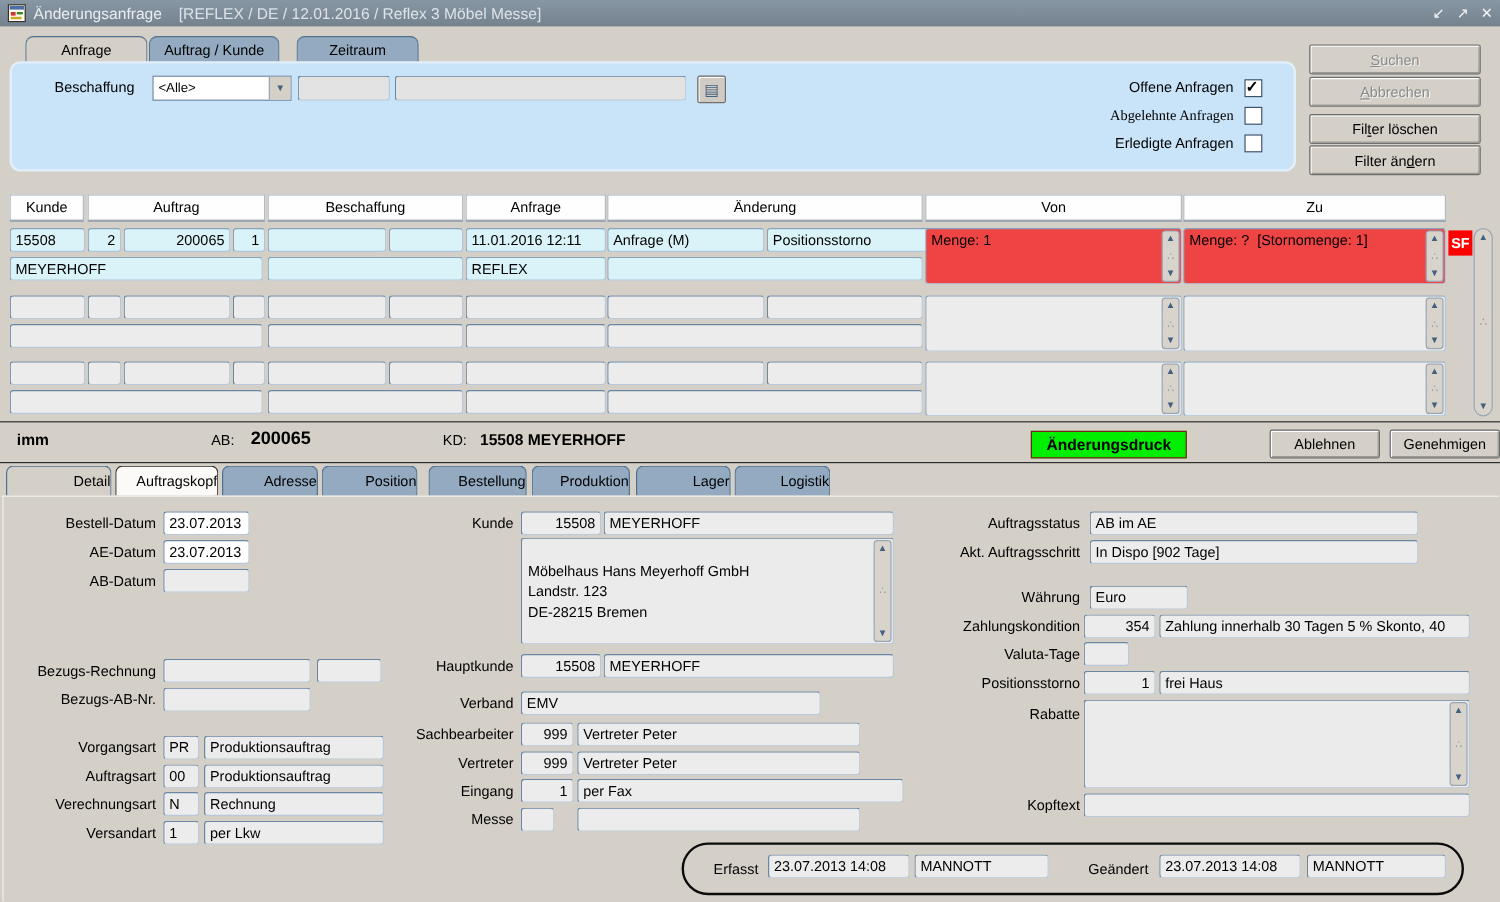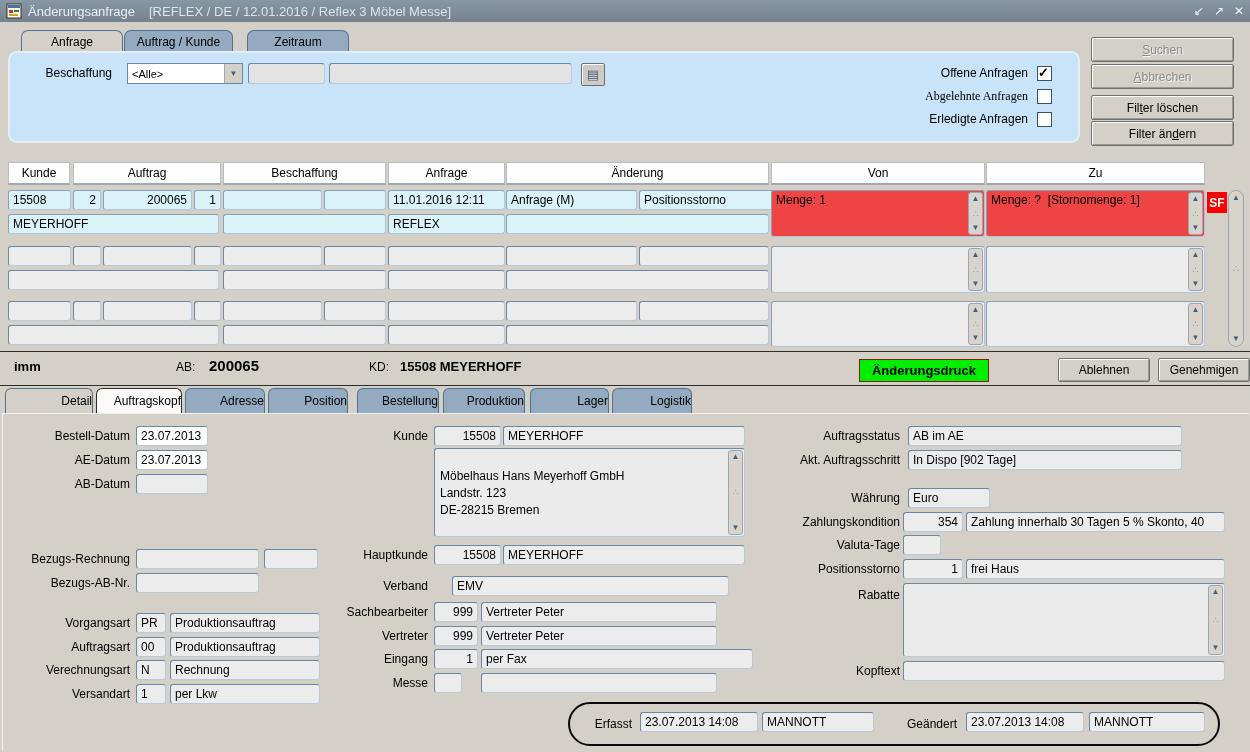--- a/index.html
+++ b/index.html
@@ -347,21 +347,21 @@
   <div class="area" style="left:434px;top:448px;width:311px;height:89px;">
     <span>Möbelhaus Hans Meyerhoff GmbH
 Landstr. 123
 DE-28215 Bremen</span>
     <div class="mscroll"><span class="up"></span><span class="thumb"></span><span class="down"></span></div>
   </div>
   <span class="lbl mcol" style="top:545px;">Hauptkunde</span>
   <div class="fld gray r" style="left:434px;top:545px;width:67px;">15508</div>
   <div class="fld gray" style="left:503px;top:545px;width:242px;">MEYERHOFF</div>
   <span class="lbl mcol" style="top:576px;">Verband</span>
-  <div class="fld gray" style="left:434px;top:576px;width:277px;margin-left:18px;">EMV</div>
+  <div class="fld gray" style="left:434px;top:576px;width:250px;">EMV</div>
   <span class="lbl mcol" style="top:602px;">Sachbearbeiter</span>
   <div class="fld gray r" style="left:434px;top:602px;width:44px;">999</div>
   <div class="fld gray" style="left:481px;top:602px;width:236px;">Vertreter Peter</div>
   <span class="lbl mcol" style="top:626px;">Vertreter</span>
   <div class="fld gray r" style="left:434px;top:626px;width:44px;">999</div>
   <div class="fld gray" style="left:481px;top:626px;width:236px;">Vertreter Peter</div>
   <span class="lbl mcol" style="top:649px;">Eingang</span>
   <div class="fld gray r" style="left:434px;top:649px;width:44px;">1</div>
   <div class="fld gray" style="left:481px;top:649px;width:272px;">per Fax</div>
   <span class="lbl mcol" style="top:673px;">Messe</span>

